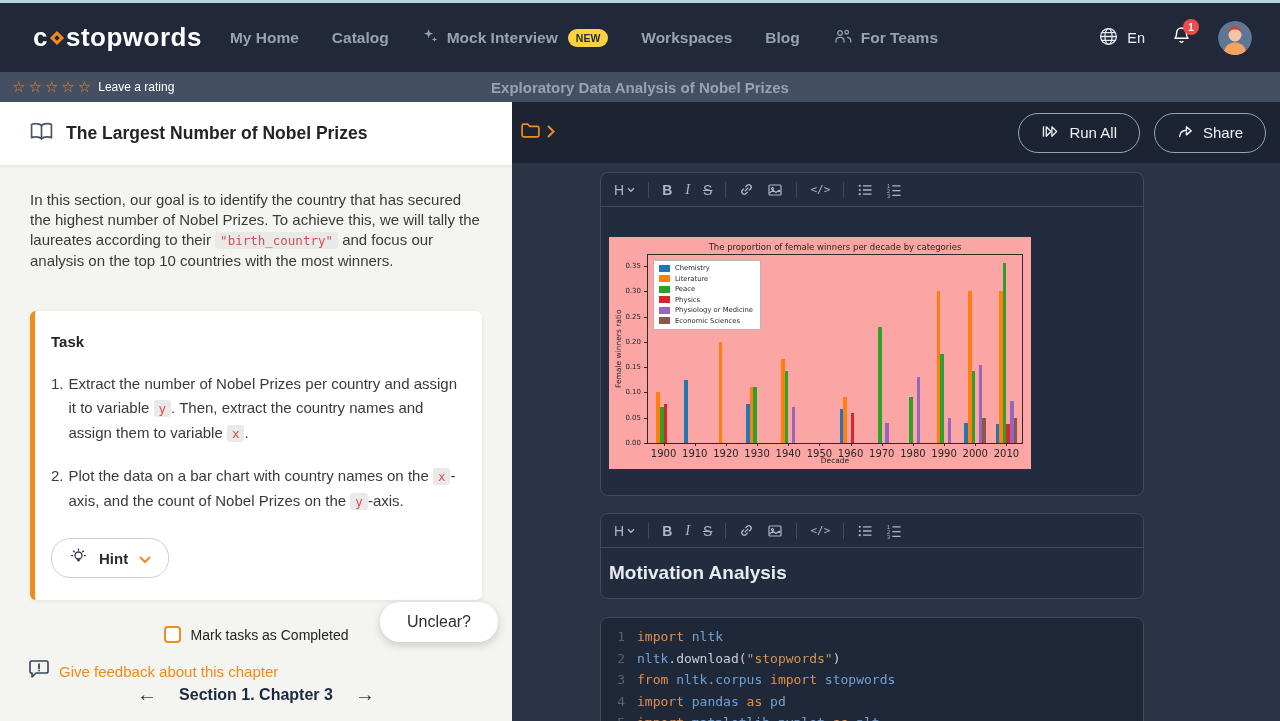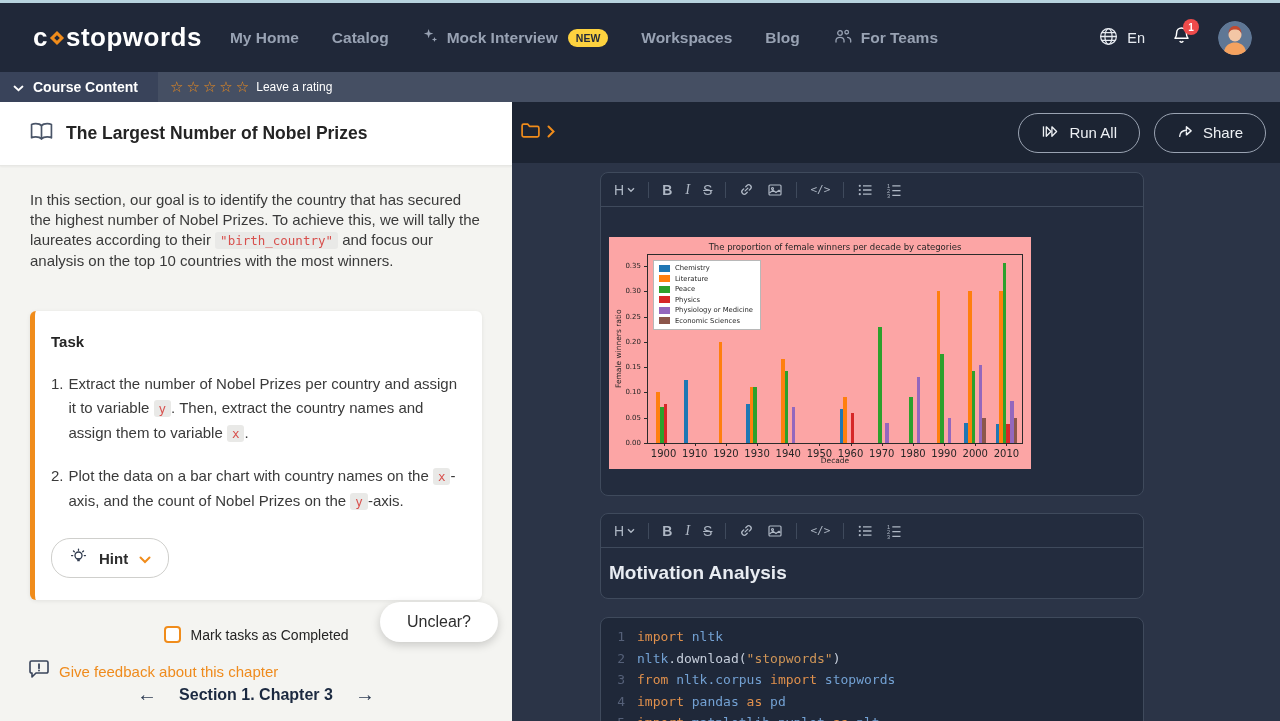--- a/index.html
+++ b/index.html
@@ -160,34 +160,29 @@
             <circle cx="17" cy="17" r="17" fill="#5f7795"></circle>
             <circle cx="17" cy="14" r="6.5" fill="#f3c6a5"></circle>
             <path d="M10.5 13c0-5.5 3-8 6.5-8s6.5 2.5 6.5 8c-1-3.5-3-4.5-6.5-4.5S11.5 9.5 10.5 13z" fill="#c2492f"></path>
             <path d="M6 30.5c1.5-6.5 6-9 11-9s9.5 2.5 11 9a17 17 0 0 1-22 0z" fill="#f5a25f"></path>
           </svg>
       </div>
     </div>
   </header>
 
   <div class="subbar">
-    <div class="cc-tab">
-      <span><svg width="11" height="7" viewBox="0 0 11 7" fill="none" stroke="#fff" stroke-width="1.8" stroke-linecap="round">
-            <path d="M1.5 1.5l4 3.7 4-3.7"></path>
-          </svg></span>
-      <span>Course Content</span>
-    </div>
     <div class="stars">
       <span>☆</span>
       <span>☆</span>
       <span>☆</span>
       <span>☆</span>
       <span>☆</span>
     </div>
     <span class="rating-label">Leave a rating</span>
+    <span class="course-title">Exploratory Data Analysis of Nobel Prizes</span>
   </div>
 
   <div class="main">
 
     <aside class="left">
       <div class="lesson-header">
         <span><svg width="23" height="19" viewBox="0 0 22 18" fill="none" stroke="#4a5568" stroke-width="1.6" stroke-linejoin="round">
               <path d="M11 3.5C9.8 2 7.5 1.5 5.5 1.5c-1.5 0-3 .3-4 .8V15c1-.5 2.5-.8 4-.8 2 0 4.3.5 5.5 2 1.2-1.5 3.5-2 5.5-2 1.5 0 3 .3 4 .8V2.3c-1-.5-2.5-.8-4-.8-2 0-4.3.5-5.5 2z"></path>
               <path d="M11 3.5V16"></path>
             </svg></span>

